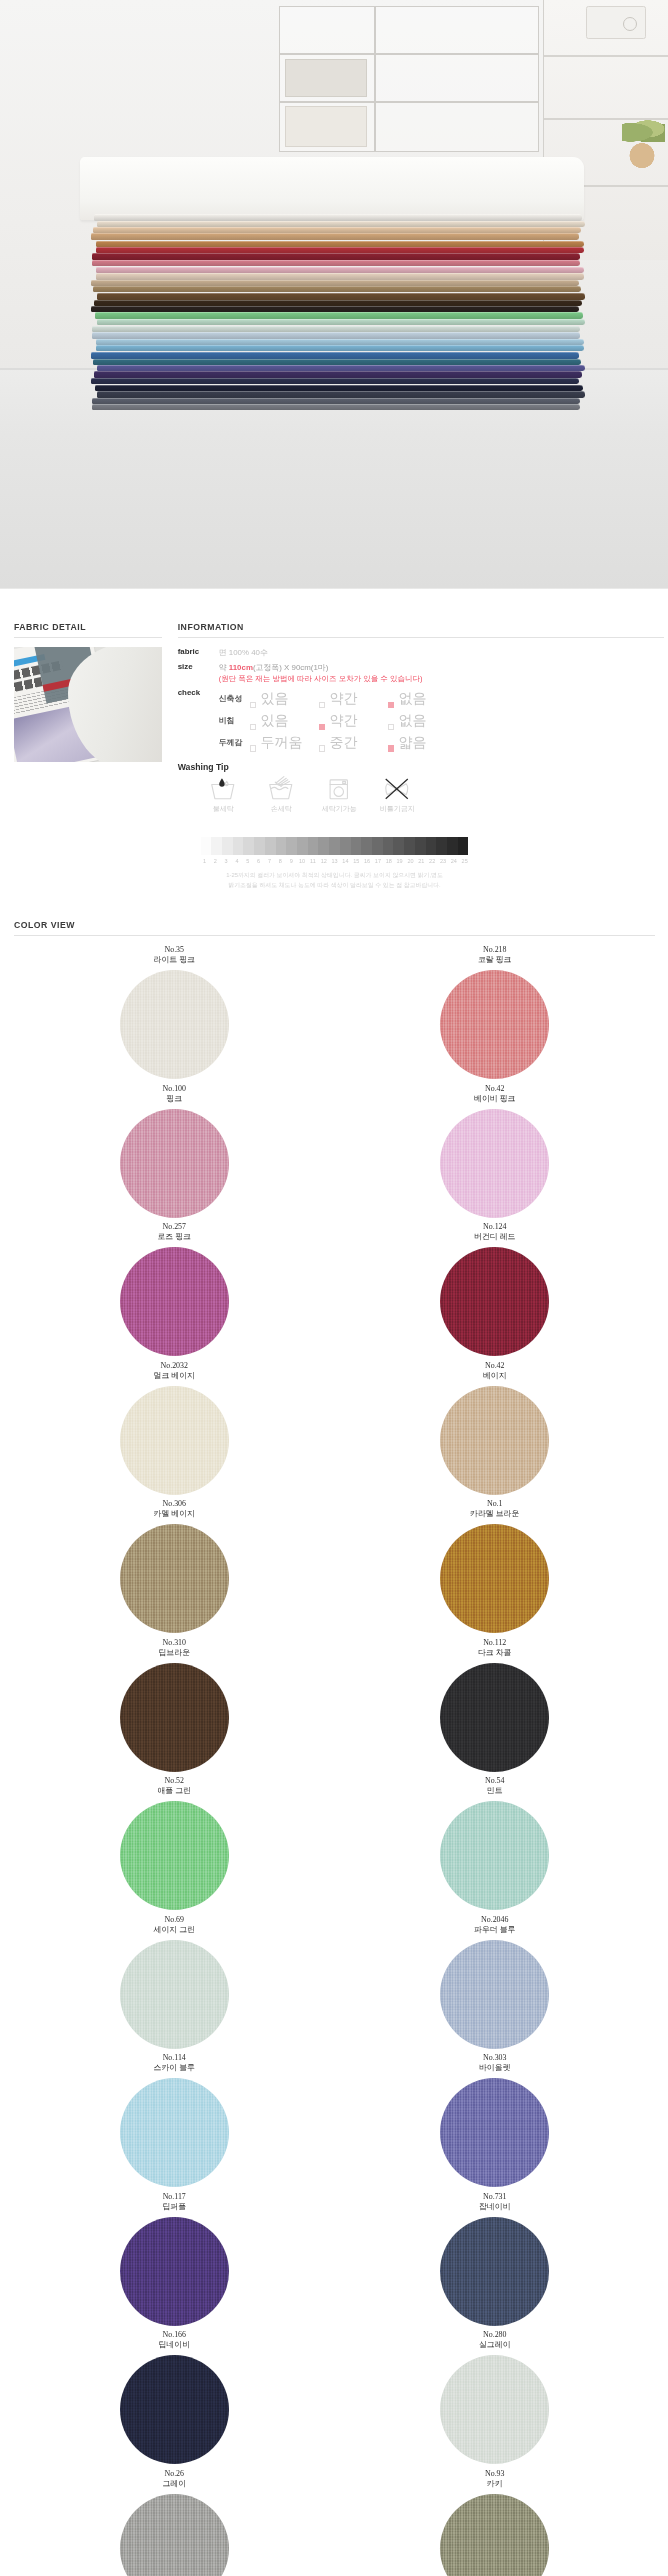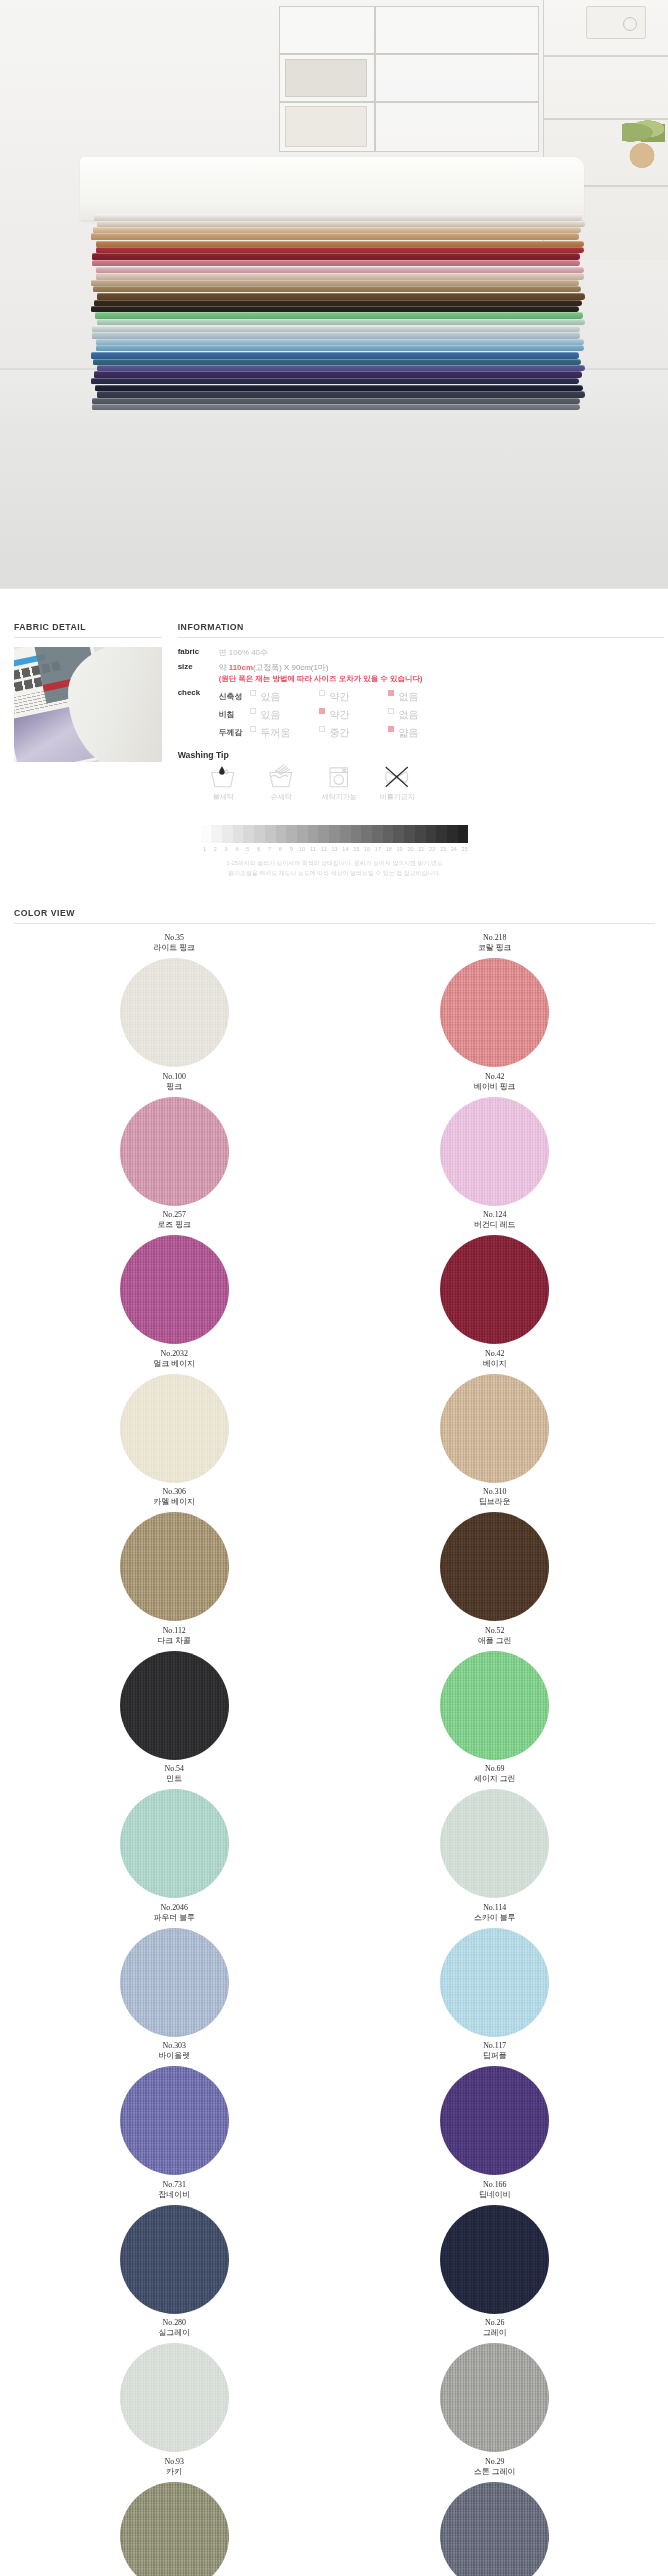--- a/index.html
+++ b/index.html
@@ -122,26 +122,26 @@
     background:linear-gradient(105deg,#f2f2ef 0%,#e9e9e5 50%,#dedcd7 100%);
     border-radius: 70% 0 0 60%/ 40% 0 0 60%;
   }
 
   .info-table { width:100%; font-size:7.9px; }
   .info-row { display:flex; margin-bottom:3.9px; }
   .info-key { width: 41px; font-size:7.9px; color:#2f2f2f; font-weight:600; flex:none; }
   .info-val { color:#bdbdbd; font-size:7.9px; line-height:1.45; }
   .info-val .hl { color:#ef5f72; font-weight:700; }
   .info-val .dk { color:#9e9e9e; }
-  .warn { color:#ef4a5f; font-weight:700; font-size:7.5px; margin-top:0.8px; }
+  .warn { color:#ef4a5f; font-weight:400; font-size:7.5px; margin-top:0.8px; }
 
   .check-grid { margin-top:1.6px; }
   .check-line { display:flex; align-items:center; margin-bottom:3.9px; }
   .check-label { width:31.5px; font-size:7.9px; color:#555; font-weight:600; }
-  .check-opt { display:flex; align-items:flex-start; width:69px; font-size:10px; color:#c6c6c6; }
+  .check-opt { display:flex; align-items:flex-end; width:69px; font-size:14px; color:#c6c6c6; }
   .box {
     width:6.3px; height:6.3px; border:0.8px solid #e0dede; display:inline-block;
     margin-right:3.9px; background:#fff; flex:none;
   }
   .box.on { background:#f4a3ad; border-color:#f4a3ad; }
 
   .wash-title { font-size:8.7px; font-weight:600; color:#2f2f2f; margin:6.3px 0 3.1px 0; }
   .wash-row { display:flex; gap:11px; padding-left:22px; }
   .wash-item { width:47px; text-align:center; }
   .wash-item svg { display:block; margin:0 auto; }
@@ -509,20 +509,27 @@
           </div>
         </div>
         <div class="cv-cell">
           <div class="cv-no">No.306</div>
           <div class="cv-name">카멜 베이지</div>
           <div class="cv-swatch" style="background: rgb(160, 142, 109);">
             <div class="weave"></div>
           </div>
         </div>
         <div class="cv-cell">
+          <div class="cv-no">No.1</div>
+          <div class="cv-name">카라멜 브라운</div>
+          <div class="cv-swatch" style="background: rgb(169, 117, 44);">
+            <div class="weave"></div>
+          </div>
+        </div>
+        <div class="cv-cell">
           <div class="cv-no">No.310</div>
           <div class="cv-name">딥브라운</div>
           <div class="cv-swatch" style="background: rgb(74, 53, 38);">
             <div class="weave"></div>
           </div>
         </div>
         <div class="cv-cell">
           <div class="cv-no">No.112</div>
           <div class="cv-name">다크 차콜</div>
           <div class="cv-swatch" style="background: rgb(43, 43, 45);">

